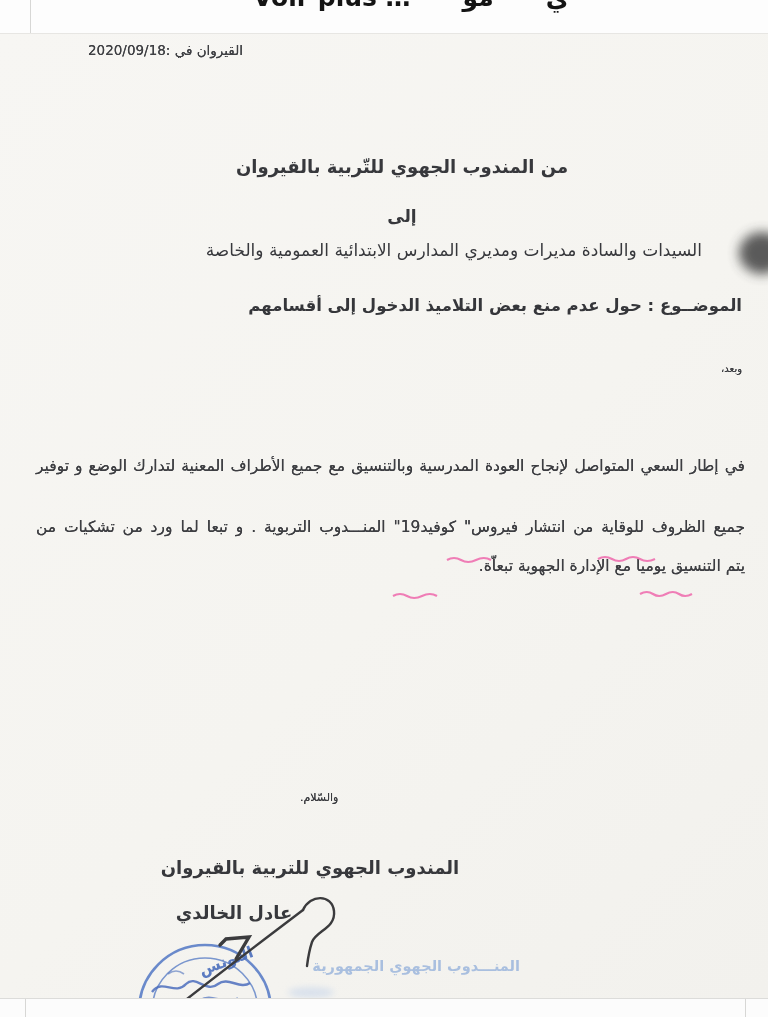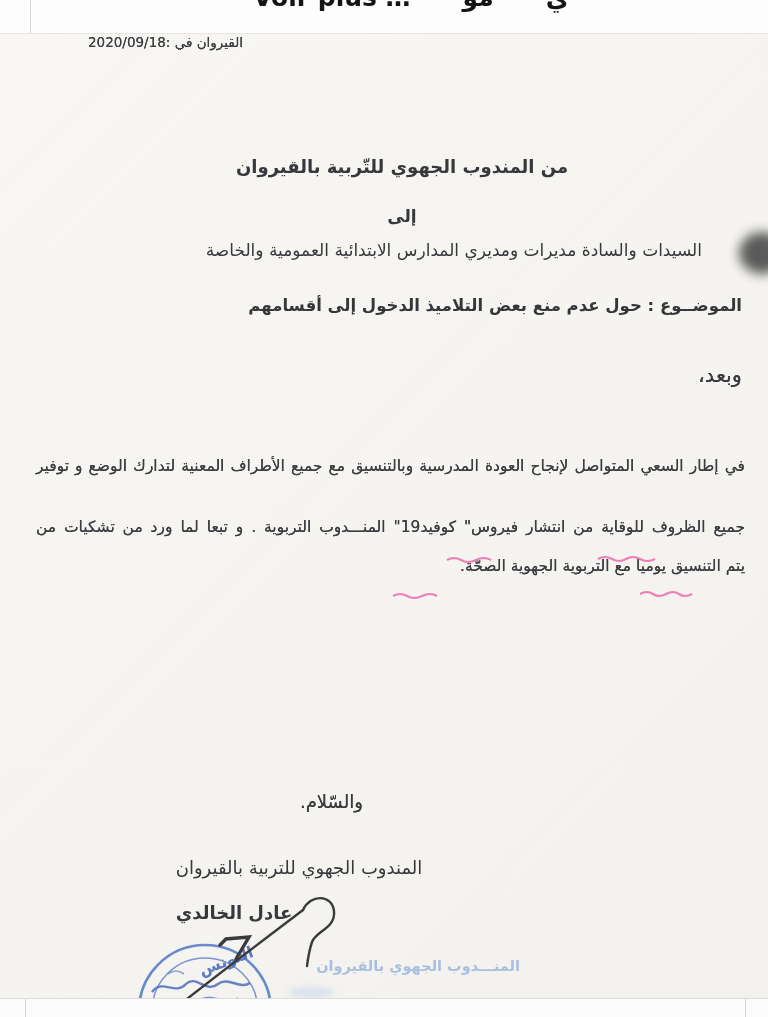--- a/index.html
+++ b/index.html
@@ -31,60 +31,60 @@
   }
   .photo *{box-sizing:border-box;}
   .arab{direction:rtl;unicode-bidi:plaintext;}
   .abs{position:absolute;}
   .letterhead{
     right:10px;top:10px;width:190px;text-align:center;
     font-size:13px;color:#44454a;line-height:27px;
     text-shadow:0 0 .4px #44454a;
   }
   .date-line{
-    left:88px;top:0;font-size:13.5px;color:#3f4044;
+    left:88px;top:8px;font-size:13.5px;color:#3f4044;
     text-shadow:0 0 .4px #3f4044;
   }
   .from-line{
     left:0;right:0;top:122px;text-align:center;transform:translateX(18px);
     font-size:18px;font-weight:bold;color:#37383c;
   }
   .to-word{
     left:0;right:0;top:172px;text-align:center;transform:translateX(18px);
     font-size:17px;font-weight:bold;color:#37383c;
   }
   .to-line{
     right:66px;top:206px;
     font-size:17px;font-weight:normal;color:#37383c;white-space:nowrap;
   }
   .subject-line{
     right:26px;top:262px;
     font-size:16.5px;font-weight:bold;color:#35363a;white-space:nowrap;
   }
   .greeting{
-    right:26px;top:329px;font-size:21px;color:#3b3c40;
+    right:26px;top:329px;font-size:10px;color:#3b3c40;
     text-shadow:0 0 .5px #3b3c40;
   }
   .para{
     left:36px;width:709px;direction:rtl;
     font-size:15.5px;color:#3d3e42;line-height:33px;
     text-shadow:0 0 .5px #3d3e42;
   }
   .para1{top:388px;}
   .para2{top:575px;}
   .pline{text-align:right;}
   .pline.just{text-align:justify;text-align-last:justify;margin-top:28px;}
   .pline.shift{margin-top:6px;}
   .closing{
-    left:300px;top:757px;font-size:18px;color:#3a3b3f;
+    left:300px;top:757px;font-size:11px;color:#3a3b3f;
     text-shadow:0 0 .5px #3a3b3f;
   }
   .sig-title{
-    left:129px;top:823px;width:340px;text-align:center;
-    font-size:18px;font-weight:normal;color:#37383c;white-space:nowrap;
+    left:140px;top:823px;width:340px;text-align:center;
+    font-size:18px;font-weight:bold;color:#37383c;white-space:nowrap;
   }
   .sig-name{
     left:128px;top:868px;width:212px;text-align:center;
     font-size:18px;font-weight:bold;color:#37383c;white-space:nowrap;
   }
   .stamp-faded-text{
     left:270px;top:924px;width:250px;
     font-size:14.5px;font-weight:bold;color:#a9bfdf;
     filter:blur(.45px);white-space:nowrap;
   }
@@ -121,30 +121,30 @@
   <div class="abs from-line arab">من المندوب الجهوي للتّربية بالقيروان</div>
   <div class="abs to-word arab">إلى</div>
   <div class="abs to-line arab">السيدات والسادة مديرات ومديري المدارس الابتدائية العمومية والخاصة</div>
 
   <div class="abs subject-line arab">الموضــوع : حول عدم منع بعض التلاميذ الدخول إلى أقسامهم</div>
   <div class="abs greeting arab">وبعد،</div>
 
   <div class="abs para para1">
     <div class="pline just">في إطار السعي المتواصل لإنجاح العودة المدرسية وبالتنسيق مع جميع الأطراف المعنية لتدارك الوضع و توفير</div>
     <div class="pline just">جميع الظروف للوقاية من انتشار فيروس" كوفيد19"  المنـــدوب التربوية . و تبعا لما ورد من تشكيات من</div>
-    <div class="pline shift">يتم التنسيق يوميا مع التربوية الجهوية الصحّة.</div>
+    <div class="pline shift">يتم التنسيق يوميا مع الإدارة الجهوية تبعاّة.</div>
   </div>
 
 
   <div class="abs closing arab">والسّلام.</div>
 
   <div class="abs sig-title arab">المندوب الجهوي للتربية بالقيروان</div>
   <div class="abs sig-name arab">عادل الخالدي</div>
 
-  <div class="abs stamp-faded-text arab">المنـــدوب الجهوي بالقيروان</div>
+  <div class="abs stamp-faded-text arab">المنـــدوب الجهوي الجمهورية</div>
   <div class="abs stamp-faded-blob"></div>
 
   <svg class="overlay-svg" width="768" height="965" viewBox="0 0 768 965">
     <defs>
       <filter id="blur6" x="-60%" y="-60%" width="220%" height="220%">
         <feGaussianBlur stdDeviation="6"></feGaussianBlur>
       </filter>
       <filter id="blur1" x="-30%" y="-30%" width="160%" height="160%">
         <feGaussianBlur stdDeviation="0.6"></feGaussianBlur>
       </filter>

